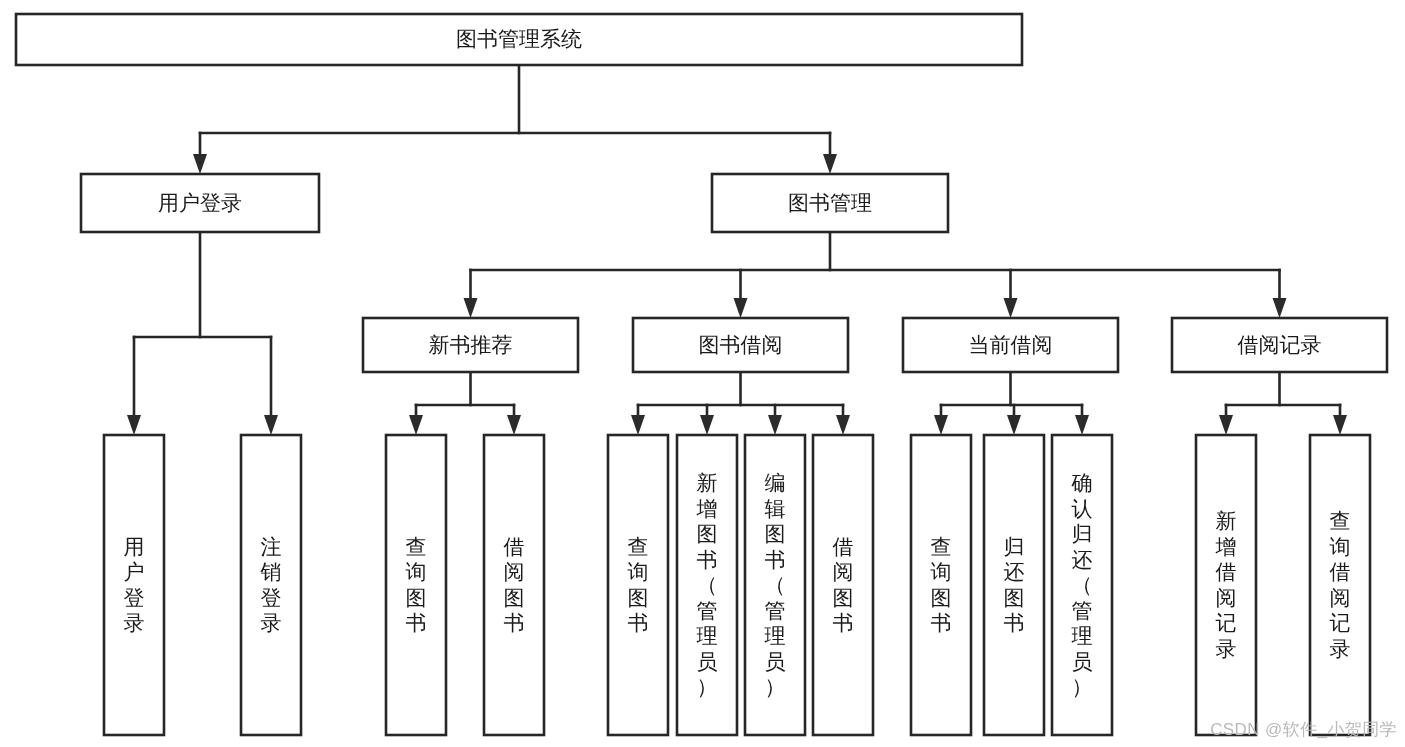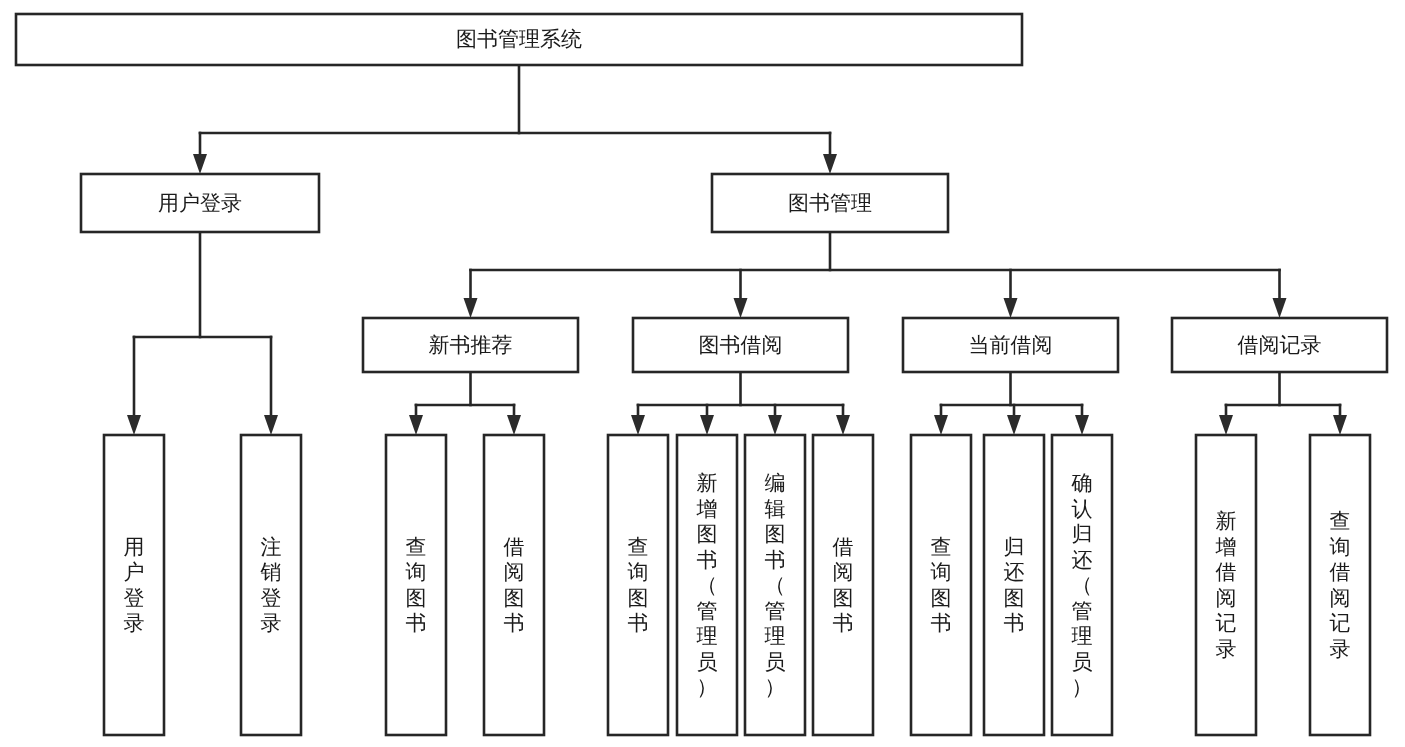--- a/index.html
+++ b/index.html
@@ -202,14 +202,15 @@
           <rect x="1196" y="435" width="60" height="300" class="node-rect"></rect>
           <text x="1226" y="528.39" class="node-label-vertical"><tspan x="1226" dy="0">新</tspan><tspan x="1226" dy="25.5">增</tspan><tspan x="1226" dy="25.5">借</tspan><tspan x="1226" dy="25.5">阅</tspan><tspan x="1226" dy="25.5">记</tspan><tspan x="1226" dy="25.5">录</tspan></text>
         </g>
         <g>
           <rect x="1310" y="435" width="60" height="300" class="node-rect"></rect>
           <text x="1340" y="528.39" class="node-label-vertical"><tspan x="1340" dy="0">查</tspan><tspan x="1340" dy="25.5">询</tspan><tspan x="1340" dy="25.5">借</tspan><tspan x="1340" dy="25.5">阅</tspan><tspan x="1340" dy="25.5">记</tspan><tspan x="1340" dy="25.5">录</tspan></text>
         </g>
       </g>
   </svg>
 
+  <div class="watermark">CSDN @软件_小贺同学</div>
 
 </div>
 
 </body></html>

